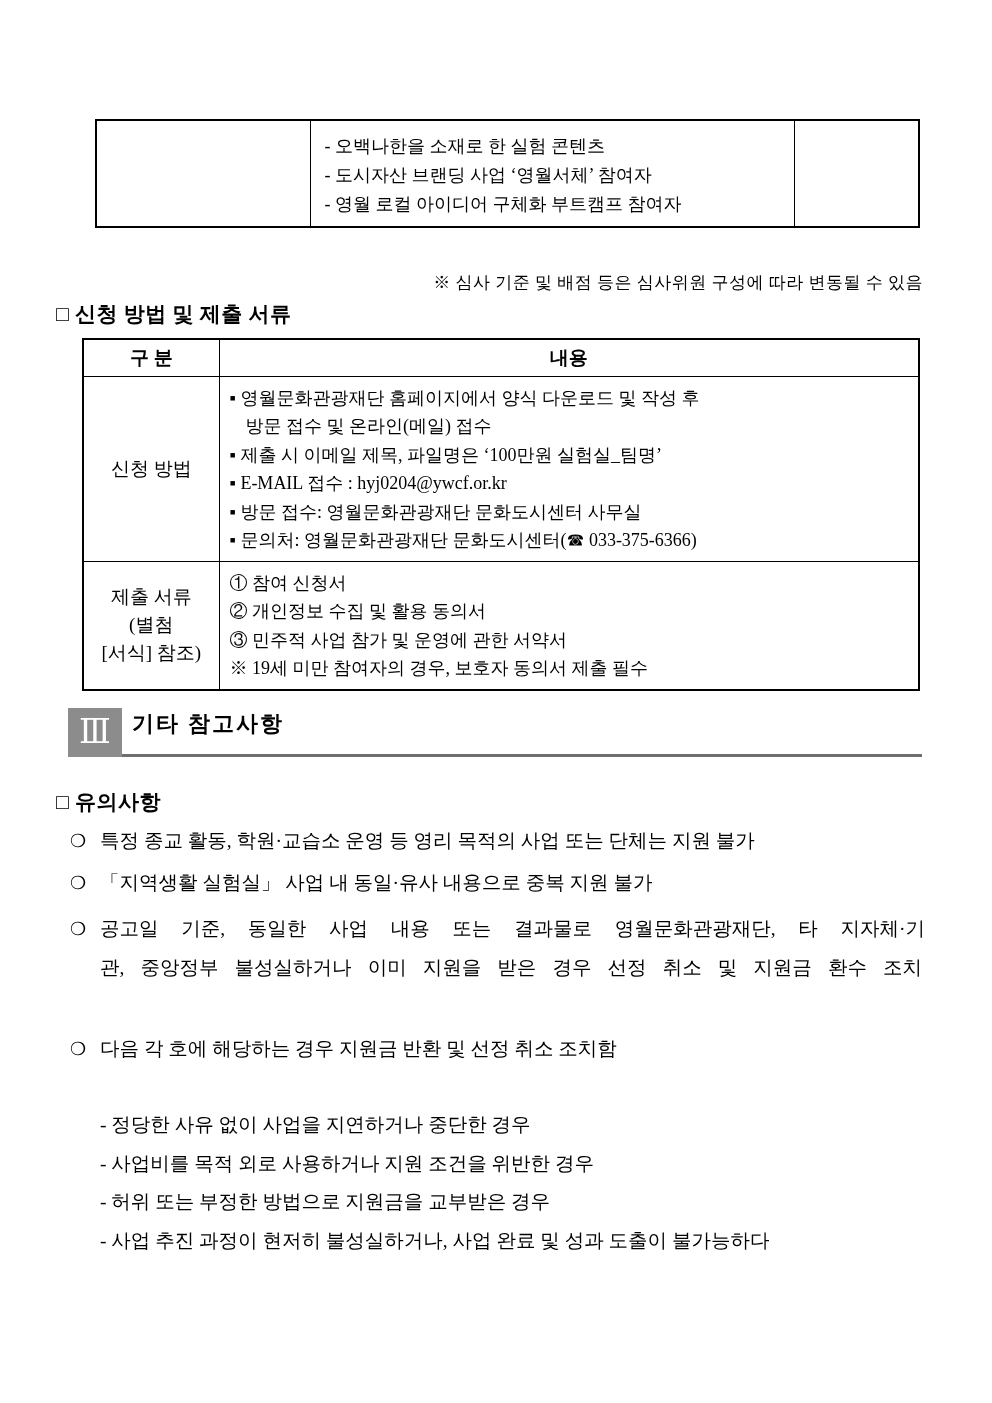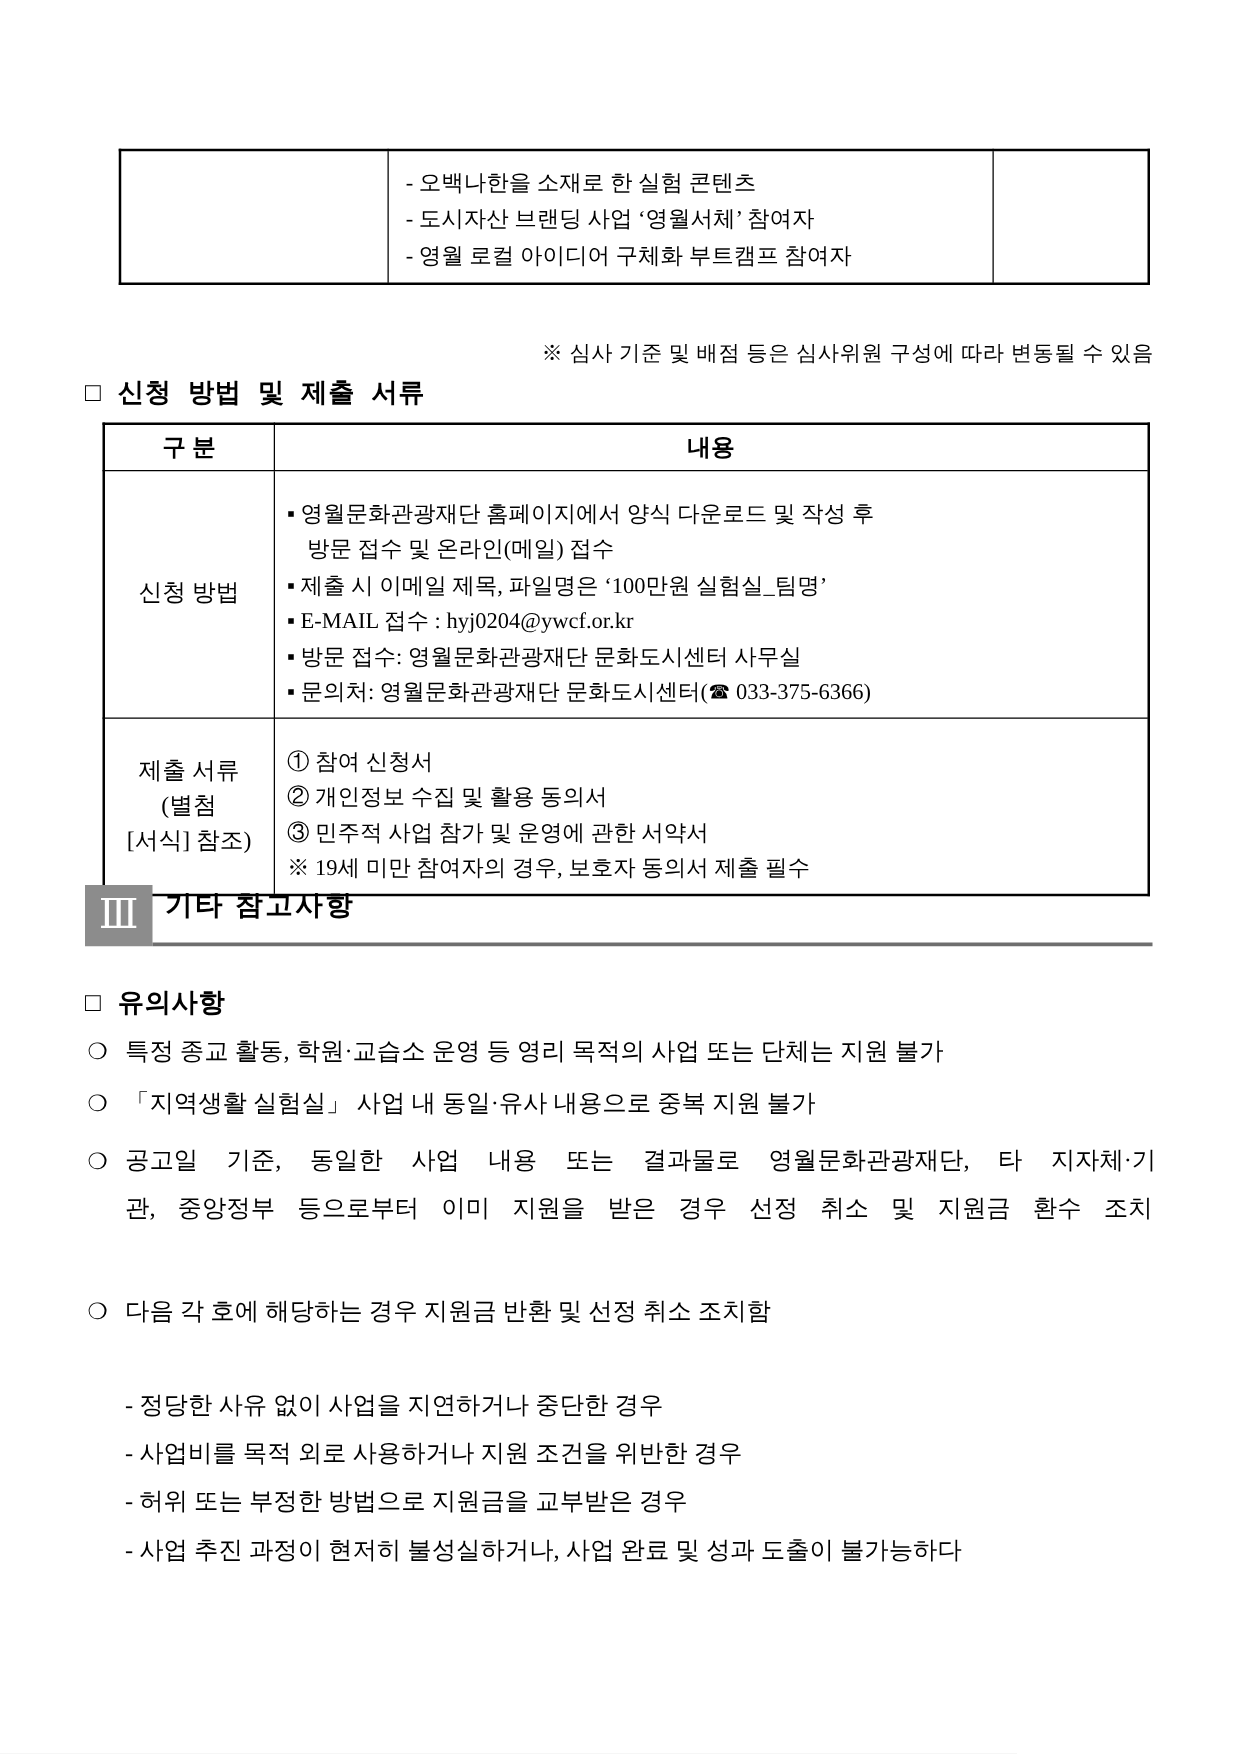--- a/index.html
+++ b/index.html
@@ -21,32 +21,32 @@
   .t1 .total-label { text-align:center; font-weight:bold; font-size:19px; }
   .t1 .total-value { text-align:center; font-size:18.5px; }
 
   .note {
     position:absolute; left:95px; top:271px; width:828px;
     text-align:right; font-size:17px; letter-spacing:0.5px;
   }
 
   
   .sq-head {
-    position:absolute; left:68px; font-size:21px; font-weight:bold;
-    font-family:Liberation Mono, monospace; letter-spacing:0.5px;
+    position:absolute; left:56px; font-size:21px; font-weight:bold;
+    font-family:Liberation Serif, serif; letter-spacing:0.5px;
   }
   .h-apply { top:300px; }
   .h-notes { top:788px; }
 
   
   .t2 { position:absolute; left:82px; top:338px; width:836px; border:2px solid #000; }
   .t2 th { height:37px; font-size:19px; font-weight:600; 
            vertical-align:middle; background:#fff; }
   .t2 .lbl { text-align:center; vertical-align:middle; font-size:19px; line-height:28px; }
-  .t2 .cnt { vertical-align:top; padding:20px 10px 6px 10px; font-size:18px; line-height:28.5px; }
+  .t2 .cnt { vertical-align:top; padding:7px 10px 6px 10px; font-size:18px; line-height:28.5px; }
   .t2 .row-apply td { height:175px; }
   .t2 .row-docs td { height:117px; }
   .indent { padding-left:16px; }
 
   
   .numbox {
     position:absolute; left:68px; top:708px; width:54px; height:49px;
     background:#8c8c8c; color:#fff; text-align:center; line-height:49px;
     font-size:33px; font-family:"Liberation Serif","DejaVu Serif",serif;
   }
@@ -145,21 +145,21 @@
   </div>
 
   <div class="bln" style="top:870px">
     <span class="mk">❍</span><span class="tx">「지역생활 실험실」 사업 내 동일·유사 내용으로 중복 지원 불가</span>
   </div>
 
   <div class="bln flexline" style="top:916px">
     <span class="mk">❍</span>
       <span class="tx">공고일 기준, 동일한 사업 내용 또는 결과물로 영월문화관광재단, 타 지자체·기</span>
   </div>
-  <div class="bln cont stretch" style="top:955px">관, 중앙정부 등으로부터 이미 지원을 받은 경우 선정 취소 및 지원금 환수 조치</div>
+  <div class="bln cont stretch" style="top:955px">관, 중앙정부 불성실하거나 이미 지원을 받은 경우 선정 취소 및 지원금 환수 조치</div>
 
   <div class="bln" style="top:1036px">
     <span class="mk">❍</span><span class="tx">다음 각 호에 해당하는 경우 지원금 반환 및 선정 취소 조치함</span>
   </div>
 
   <div class="bln cont" style="top:1112px">- 정당한 사유 없이 사업을 지연하거나 중단한 경우</div>
   <div class="bln cont" style="top:1151px">- 사업비를 목적 외로 사용하거나 지원 조건을 위반한 경우</div>
   <div class="bln cont" style="top:1189px">- 허위 또는 부정한 방법으로 지원금을 교부받은 경우</div>
   <div class="bln cont" style="top:1228px">- 사업 추진 과정이 현저히 불성실하거나, 사업 완료 및 성과 도출이 불가능하다</div>
 

